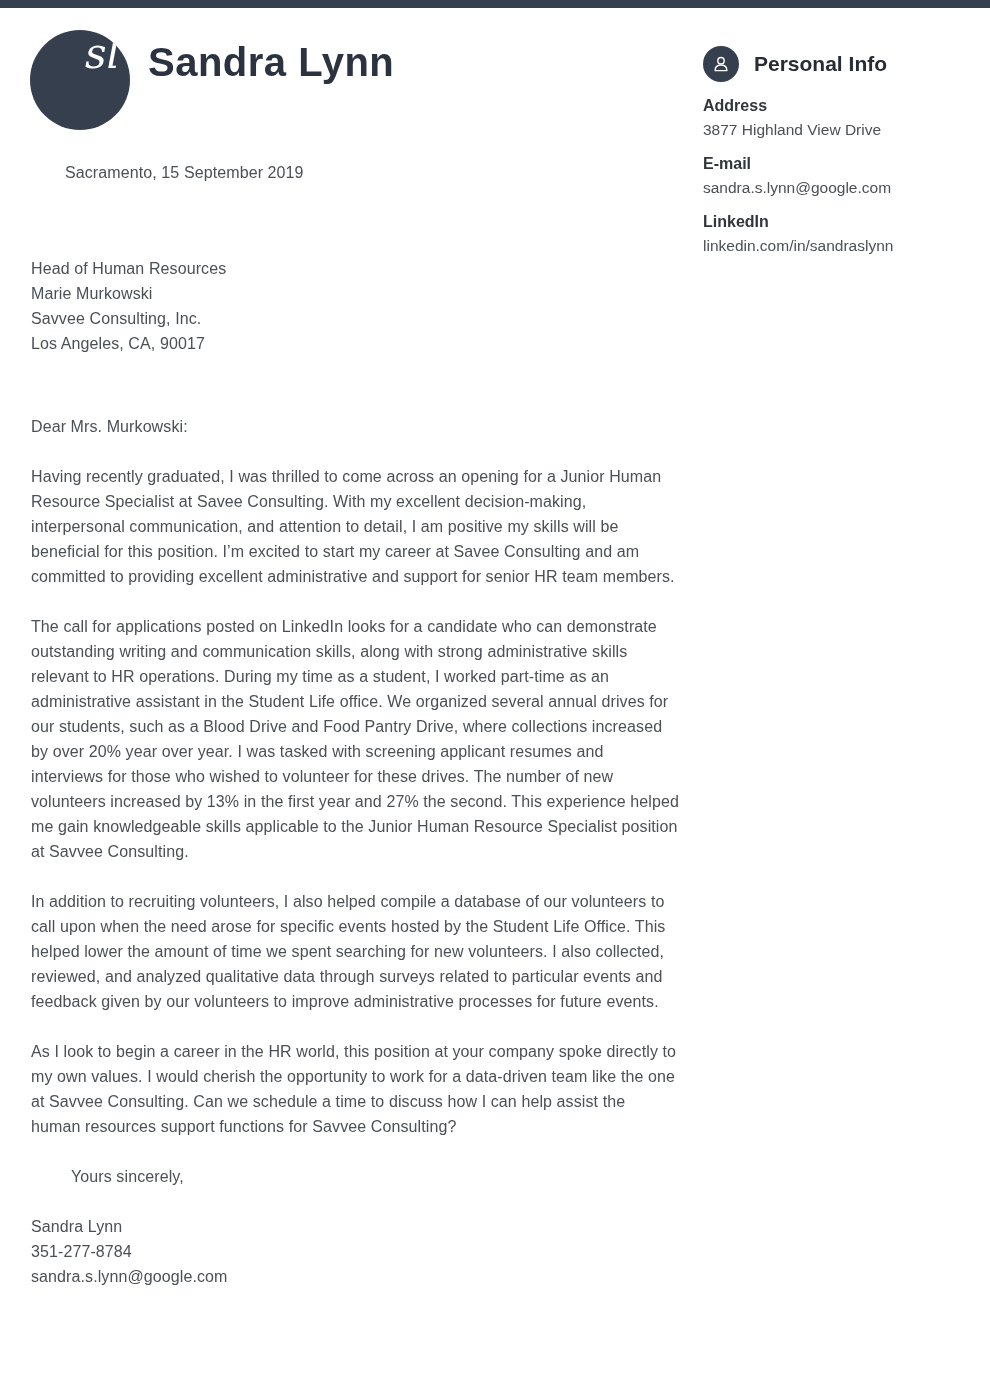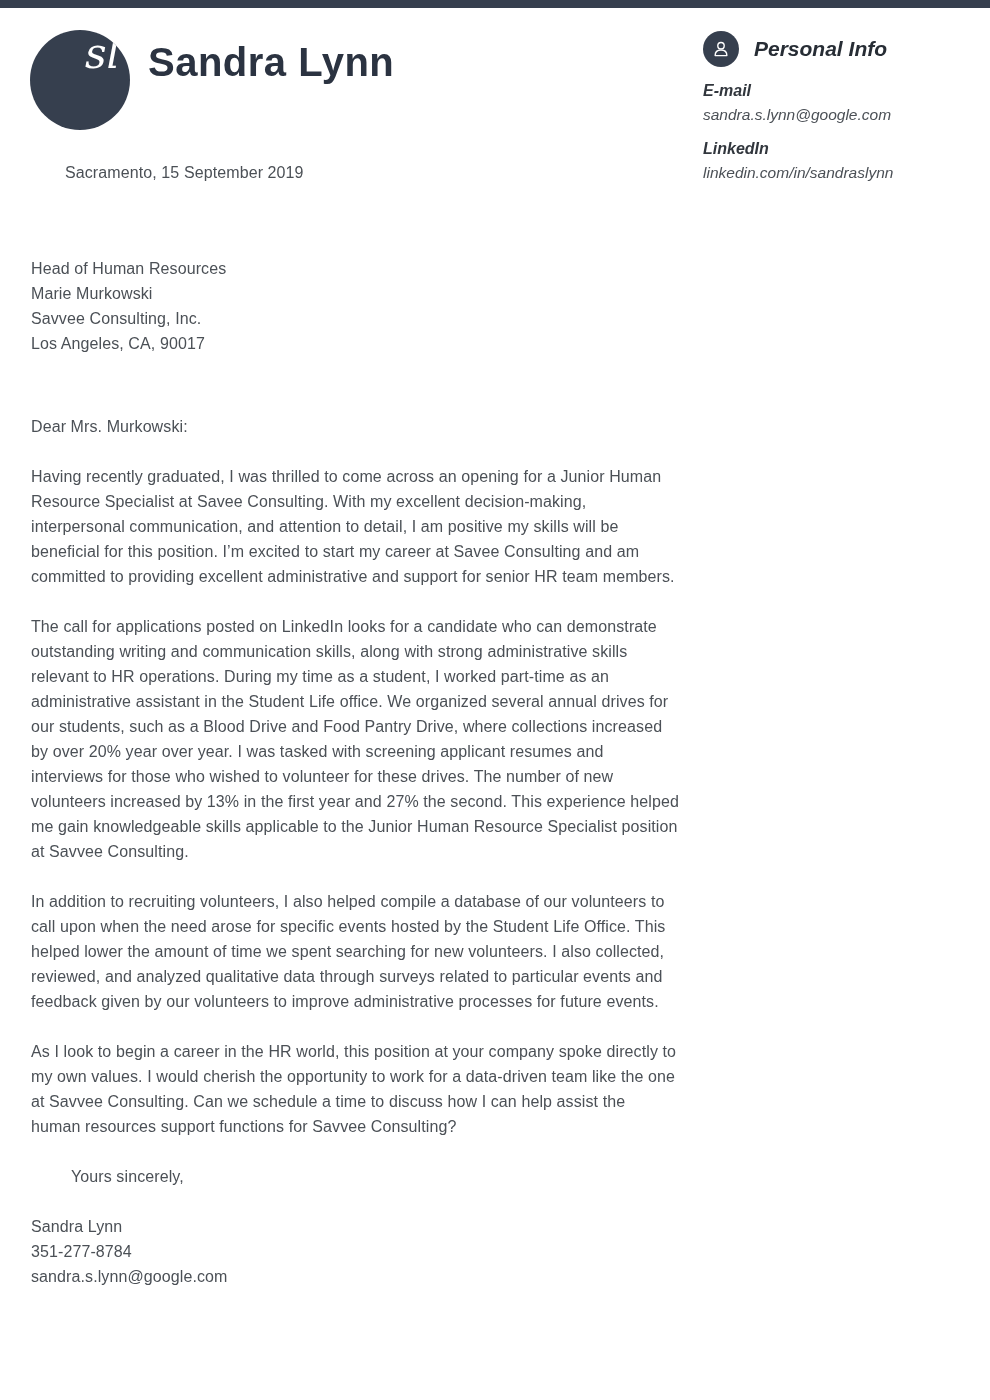--- a/index.html
+++ b/index.html
@@ -50,23 +50,22 @@
     margin: 8px 0 0 0;
     font-size: 40px;
     line-height: 48px;
     font-weight: 700;
     color: #2b3341;
     letter-spacing: 0.5px;
   }
   
   .sidebar {
     position: absolute;
-    left: 703px; top: 31px;
+    left: 703px; top: 46px;
     width: 260px;
-    font-style: italic;
   }
   .sidebar-head {
     display: flex;
     align-items: center;
     gap: 15px;
   }
   .sidebar-icon {
     width: 36px; height: 36px;
     border-radius: 50%;
     background: #363f4e;
@@ -134,20 +133,24 @@
       <span class="sidebar-icon">
         <svg width="22" height="22" viewBox="0 0 24 24">
           <circle cx="12" cy="8.4" r="3.5" fill="none" stroke="#ffffff" stroke-width="1.5"></circle>
           <path d="M5.6 19.2 C5.6 14.9 8.3 13.1 12 13.1 C15.7 13.1 18.4 14.9 18.4 19.2 Z" fill="none" stroke="#ffffff" stroke-width="1.5" stroke-linejoin="round"></path>
         </svg>
       </span>
       <h2 class="sidebar-title">Personal Info</h2>
     </div>
 
     <div class="field">
+      <div class="field-label">Address</div>
+      <div class="field-value">3877 Highland View Drive</div>
+    </div>
+    <div class="field">
       <div class="field-label">E-mail</div>
       <div class="field-value">sandra.s.lynn@google.com</div>
     </div>
     <div class="field">
       <div class="field-label">LinkedIn</div>
       <div class="field-value">linkedin.com/in/sandraslynn</div>
     </div>
   </aside>
 
   <main class="letter">

